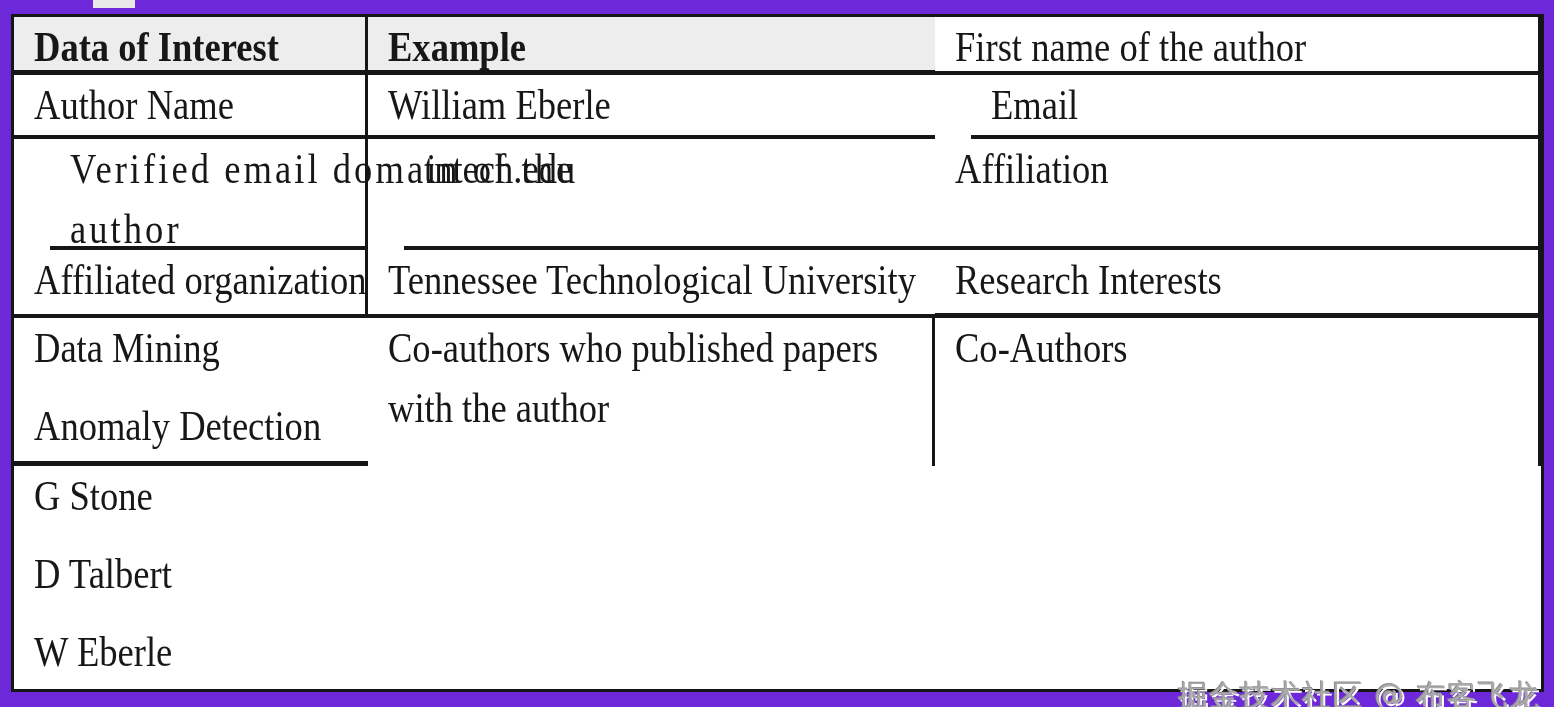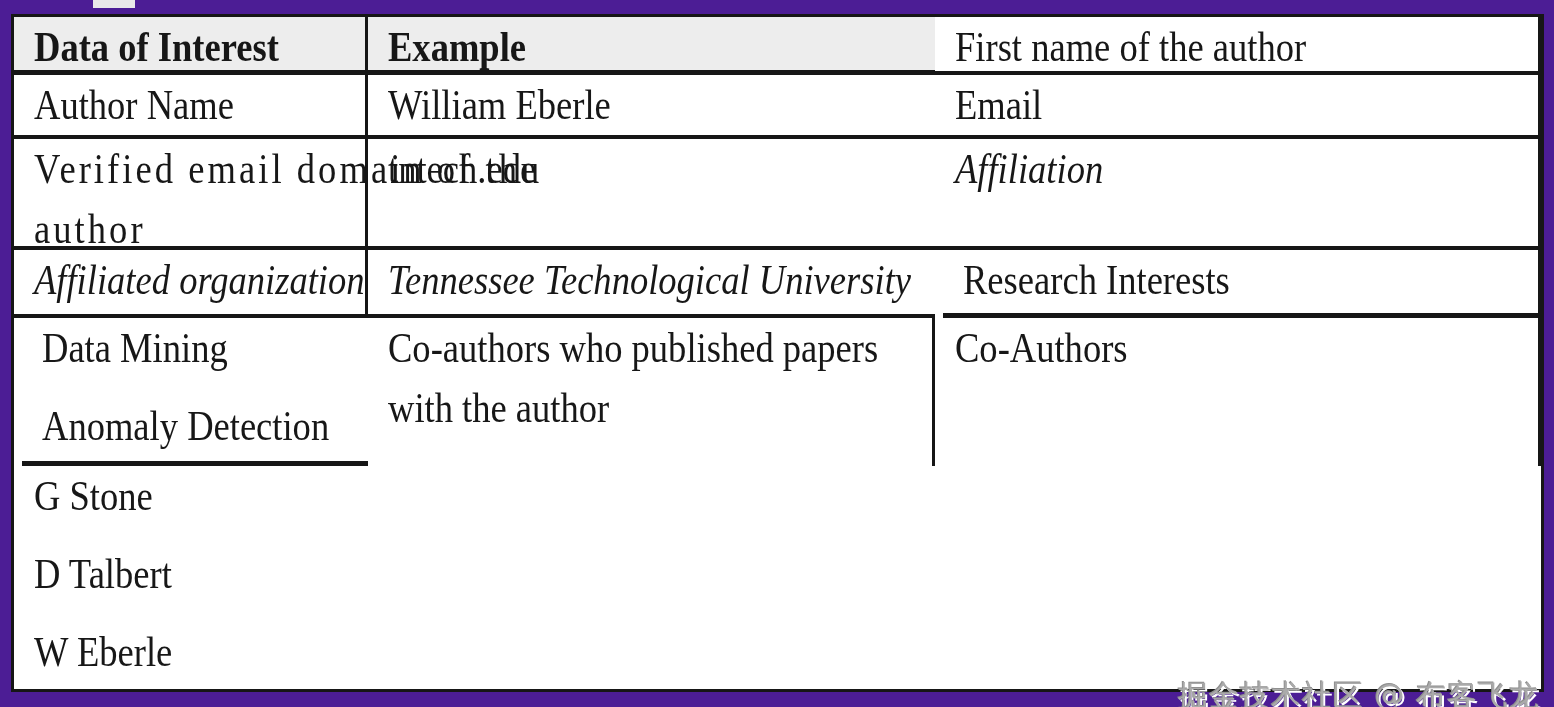--- a/index.html
+++ b/index.html
@@ -5,21 +5,21 @@
   html, body {
     margin: 0; padding: 0;
     width: 1554px; height: 707px;
     background: #ffffff;
     overflow: hidden;
     font-family: "Liberation Serif", "DejaVu Serif", serif;
   }
   .page {
     position: relative;
     width: 1554px; height: 707px;
-    background: #4c1d95;
+    background: #6d28d9;
   }
   
   .artifact {
     position: absolute;
     left: 93px; top: 0; width: 42px; height: 8px;
     background: #e9e9e9;
   }
   .data-table {
     position: absolute;
     left: 11px; top: 14px;
@@ -35,23 +35,23 @@
   .cell {
     box-sizing: border-box;
     padding: 0 12px 0 20px;
     font-size: 42px;
     line-height: 60px;
     overflow: visible;
   }
   .col1, .col2 { border-right: 3px solid #161616; }
   .hrow  { border-bottom: 5px solid #161616; background: #ededed; }
   .r1    { border-bottom: 4px solid #161616; }
-  .r2    { border-bottom: 4px solid #161616; }
-  .r3    { border-bottom: 4px solid #161616; font-style: italic; }
-  .r4    { border-bottom: 5px solid #161616; margin-left: 8px; }
+  .r2    { border-bottom: 4px solid #161616; margin-left: 36px; }
+  .r3    { border-bottom: 4px solid #161616; }
+  .r4    { border-bottom: 5px solid #161616; }
   .hrow .line { font-weight: bold; }
   .line {
     white-space: pre;           
     transform: scaleX(0.87);    
     transform-origin: left top;
   }
   .tracked .line { letter-spacing: 3.5px; } 
   .ex-line + .ex-line { margin-top: 18px; } 
   .watermark {
     position: absolute;

